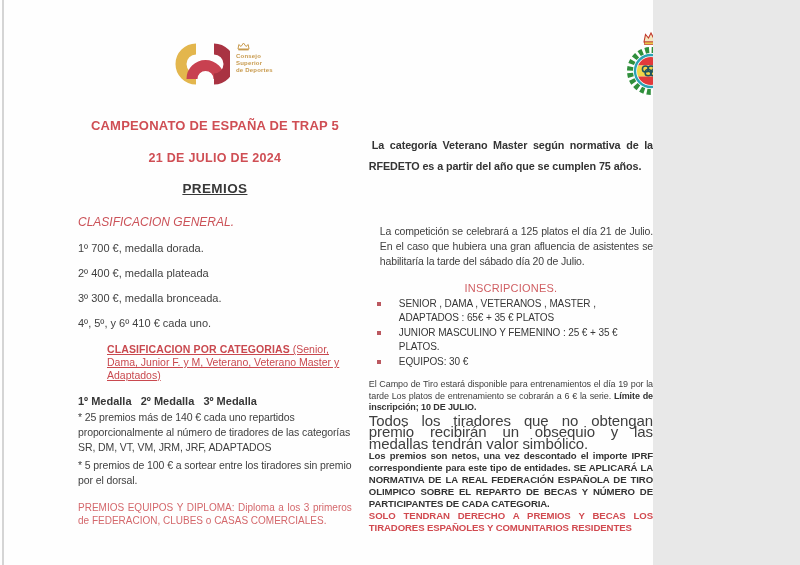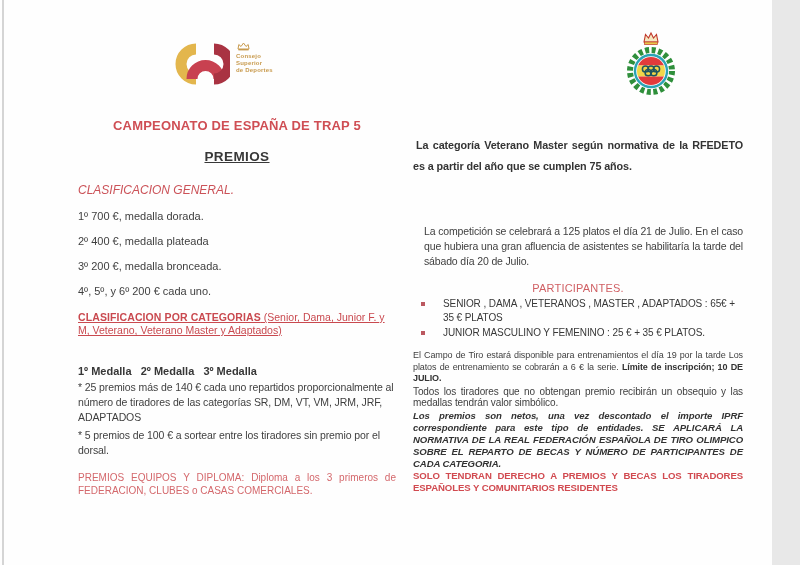--- a/index.html
+++ b/index.html
@@ -1,18 +1,18 @@
 <!DOCTYPE html>
 <html><head>
 <meta charset="utf-8">
 <style>
   html,body{margin:0;padding:0;background:#e8e8e8;}
   .page{
     position:relative;
-    width:772px;height:565px;
+    width:653px;height:565px;
     background:#fefefe;
     font-family:"Liberation Sans","DejaVu Sans",sans-serif;
     color:#3f3f3f;
     overflow:hidden;
     box-sizing:border-box;
   }
   .scan-edge{position:absolute;left:2px;top:0;width:2px;height:565px;background:#b9b9b9;opacity:.6;}
   
   .header{position:relative;height:110px;}
   .csd{position:absolute;left:168px;top:38px;display:flex;align-items:flex-start;}
@@ -23,38 +23,38 @@
   .main{display:flex;padding-left:78px;}
   .col-left{width:318px;}
   .col-right{width:330px;margin-left:17px;}
   p{margin:0;}
   
   .l-title1{margin-top:8px;font-size:13px;font-weight:bold;color:#cf4e54;text-align:center;letter-spacing:.2px;}
   .l-title2{margin-top:18px;font-size:12.5px;font-weight:bold;color:#cf4e54;text-align:center;letter-spacing:.3px;}
   .l-premios{margin-top:16px;font-size:13.5px;font-weight:bold;color:#383838;text-align:center;text-decoration:underline;letter-spacing:.4px;}
   .l-clasgen{margin-top:19px;font-size:12px;font-style:italic;color:#cb5258;}
   .l-prize{margin-top:13px;font-size:11px;}
-  .l-categorias{margin-top:14px;font-size:10.5px;line-height:13px;color:#c9494f;text-decoration:underline;}
+  .l-categorias{margin-top:14px;font-size:10.5px;line-height:13px;color:#c9494f;text-decoration:underline;margin-left:29px;}
   .l-categorias .lead{font-weight:bold;letter-spacing:.1px;}
-  .l-medallas{margin-top:28px;font-size:11px;font-weight:bold;color:#373737;white-space:pre-wrap;}
+  .l-medallas{margin-top:13px;font-size:11px;font-weight:bold;color:#373737;white-space:pre-wrap;}
   .l-note{margin-top:3px;font-size:10.5px;line-height:15px;letter-spacing:-.1px;}
   .l-equipos{margin-top:13px;font-size:10px;line-height:13px;color:#d4686c;text-align:justify;}
   
   .r-veterano{margin-top:25px;font-size:10.8px;font-weight:bold;line-height:21px;color:#343434;text-align:justify;text-indent:3px;letter-spacing:-.1px;}
   .r-competicion{margin-top:47px;font-size:10.5px;line-height:15px;text-align:justify;letter-spacing:-.15px;margin-left:11px;}
   .r-inscripciones{margin-top:13px;text-align:center;font-size:11px;color:#d05f63;letter-spacing:.2px;}
   .r-bullets{margin:3px 0 0 0;padding:0;list-style:none;}
   .r-bullets li{position:relative;padding-left:30px;font-size:10px;font-weight:normal;line-height:14px;color:#373737;letter-spacing:-.1px;}
   .r-bullets li+li{margin-top:1px;}
   .r-bullets li::before{content:"";position:absolute;left:8px;top:5px;width:4px;height:4px;background:#bb5860;}
   .r-federacion{margin-top:12px;font-size:10.8px;font-weight:bold;line-height:15px;color:#343434;text-align:justify;letter-spacing:-.1px;}
   .r-small{margin-top:10px;font-size:9px;line-height:11.5px;text-align:justify;letter-spacing:-.1px;}
   .r-small .bold{font-weight:bold;color:#333;}
-  .r-obsequio{margin-top:1px;font-size:10px;line-height:11.5px;text-align:justify;letter-spacing:-.1px;}
-  .r-netos{margin-top:1px;font-size:9.6px;font-weight:bold;line-height:12px;color:#333;text-align:justify;letter-spacing:-.1px;font-style:italic;}
+  .r-obsequio{margin-top:1px;font-size:15px;line-height:11.5px;text-align:justify;letter-spacing:-.1px;}
+  .r-netos{margin-top:1px;font-size:9.6px;font-weight:bold;line-height:12px;color:#333;text-align:justify;letter-spacing:-.1px;}
   .r-solo{font-size:9.6px;font-weight:bold;line-height:12px;color:#d14a50;text-align:justify;letter-spacing:-.1px;}
 </style>
 </head>
 <body>
 
 <div class="page">
   <div class="scan-edge"></div>
 
   <div class="header">
 
@@ -99,48 +99,50 @@
             <circle cx="31.8" cy="42.7" r="3.1"></circle>
         </g>
       </svg>
     </div>
   </div>
 
   <div class="main">
 
     <div class="col-left">
       <p class="l-title1">CAMPEONATO DE ESPAÑA DE TRAP 5</p>
+      <p class="l-title2">21 DE JULIO DE 2024</p>
       <p class="l-premios">PREMIOS</p>
       <p class="l-clasgen">CLASIFICACION GENERAL.</p>
 
       <p class="l-prize">1º 700 €, medalla dorada.</p>
       <p class="l-prize">2º 400 €, medalla plateada</p>
-      <p class="l-prize">3º 200 €, medalla bronceada.</p>
-      <p class="l-prize">4º, 5º, y 6º 200 € cada uno.</p>
+      <p class="l-prize">3º 300 €, medalla bronceada.</p>
+      <p class="l-prize">4º, 5º, y 6º 410 € cada uno.</p>
 
       <p class="l-categorias"><span class="lead">CLASIFICACION POR CATEGORIAS</span><span> (Senior, Dama, Junior F. y M, Veterano, Veterano Master y Adaptados)</span></p>
 
       <p class="l-medallas">1º Medalla   2º Medalla   3º Medalla</p>
 
       <p class="l-note">* 25  premios más de 140 € cada uno repartidos proporcionalmente al número de tiradores de las categorías SR, DM, VT, VM, JRM, JRF, ADAPTADOS</p>
       <p class="l-note">* 5 premios de 100 € a sortear entre los tiradores sin premio por el dorsal.</p>
 
       <p class="l-equipos">PREMIOS EQUIPOS Y DIPLOMA: Diploma a los 3 primeros de FEDERACION, CLUBES o CASAS COMERCIALES.</p>
     </div>
 
     <div class="col-right">
       <p class="r-veterano">La categoría Veterano Master según normativa de la RFEDETO es a partir del año que se cumplen 75 años.</p>
 
       <p class="r-competicion">La competición se celebrará a 125 platos el día 21 de Julio. En el caso que hubiera una gran afluencia de asistentes se habilitaría la tarde del sábado día 20 de Julio.</p>
 
-      <p class="r-inscripciones">PARTICIPANTES.</p>
+      <p class="r-inscripciones">INSCRIPCIONES.</p>
 
       <ul class="r-bullets">
         <li>SENIOR , DAMA , VETERANOS , MASTER , ADAPTADOS : 65€ + 35 € PLATOS</li>
         <li>JUNIOR MASCULINO Y FEMENINO : 25 €  + 35 €  PLATOS.</li>
+        <li>EQUIPOS: 30 €</li>
       </ul>
 
 
       <p class="r-small"><span>El Campo de Tiro estará disponible para entrenamientos el día 19 por la tarde Los platos de entrenamiento se cobrarán a 6 € la serie. </span><span class="bold">Límite de inscripción; 10 DE JULIO.</span></p>
 
       <p class="r-obsequio">Todos los tiradores que no obtengan premio recibirán un obsequio y las medallas tendrán valor simbólico.</p>
 
       <p class="r-netos">Los premios son netos, una vez descontado el importe IPRF correspondiente para este tipo de entidades. SE APLICARÁ LA NORMATIVA DE LA REAL FEDERACIÓN ESPAÑOLA DE TIRO OLIMPICO SOBRE EL REPARTO DE BECAS Y NÚMERO DE PARTICIPANTES DE CADA CATEGORIA.</p>
 
       <p class="r-solo">SOLO TENDRAN DERECHO A PREMIOS Y BECAS LOS TIRADORES ESPAÑOLES Y COMUNITARIOS RESIDENTES</p>

